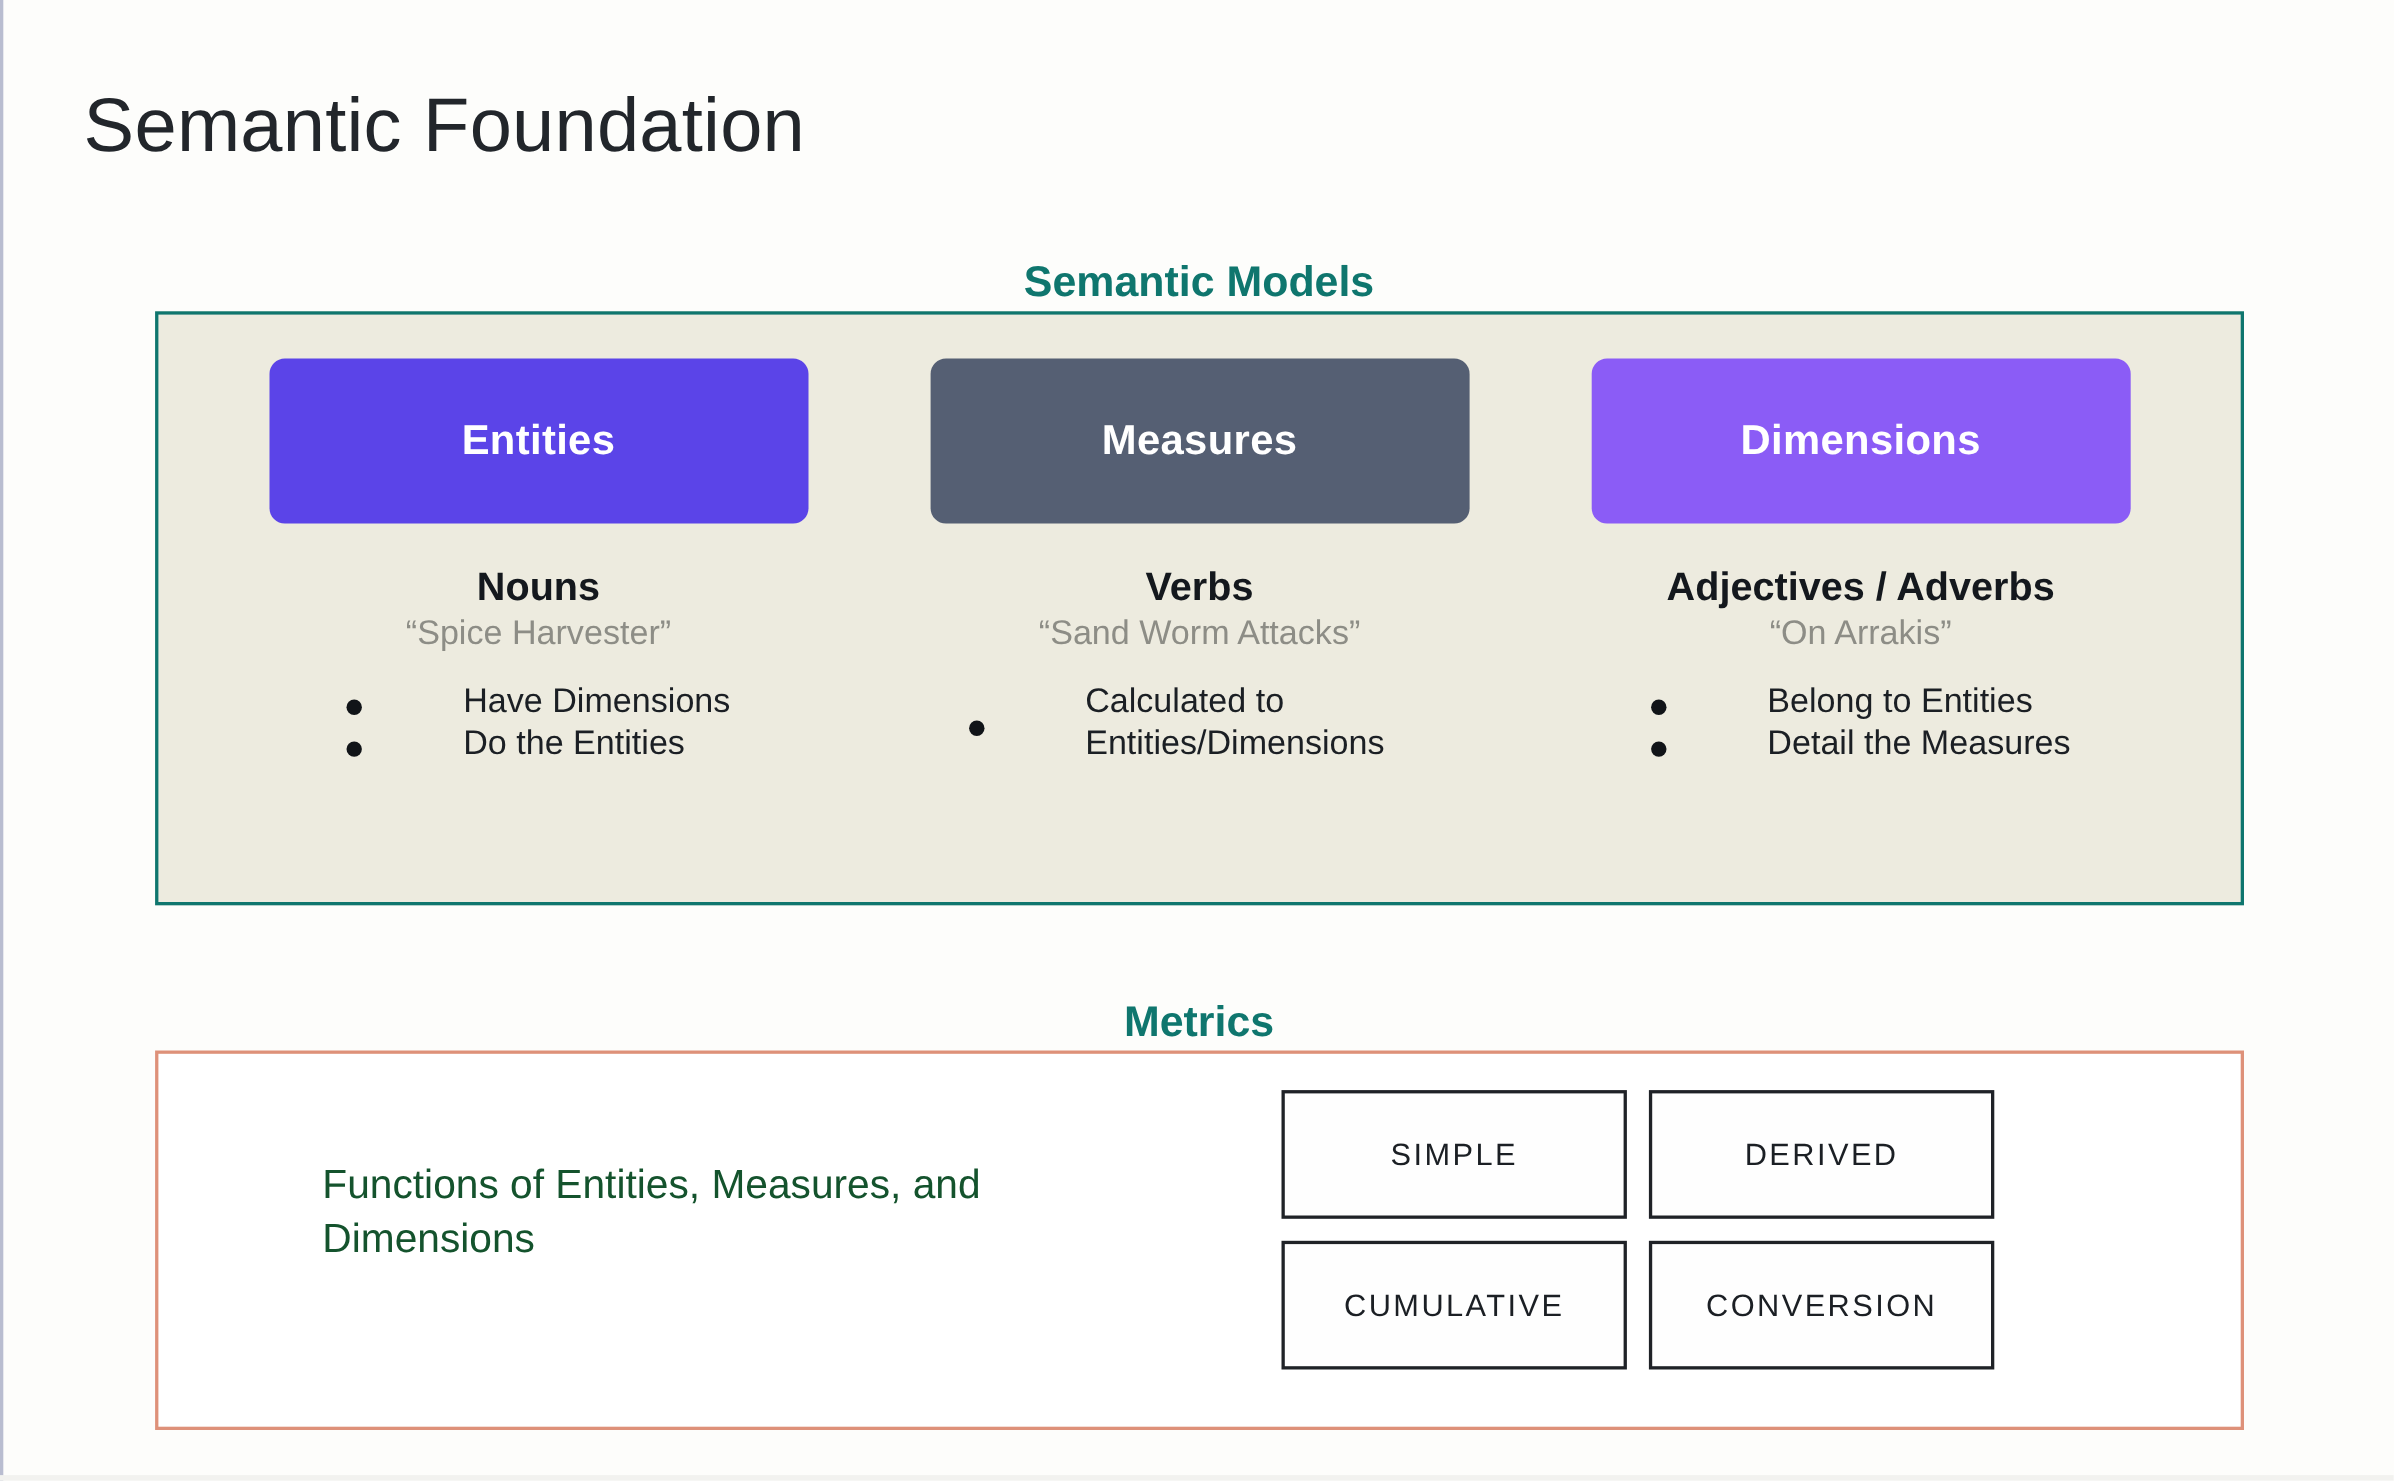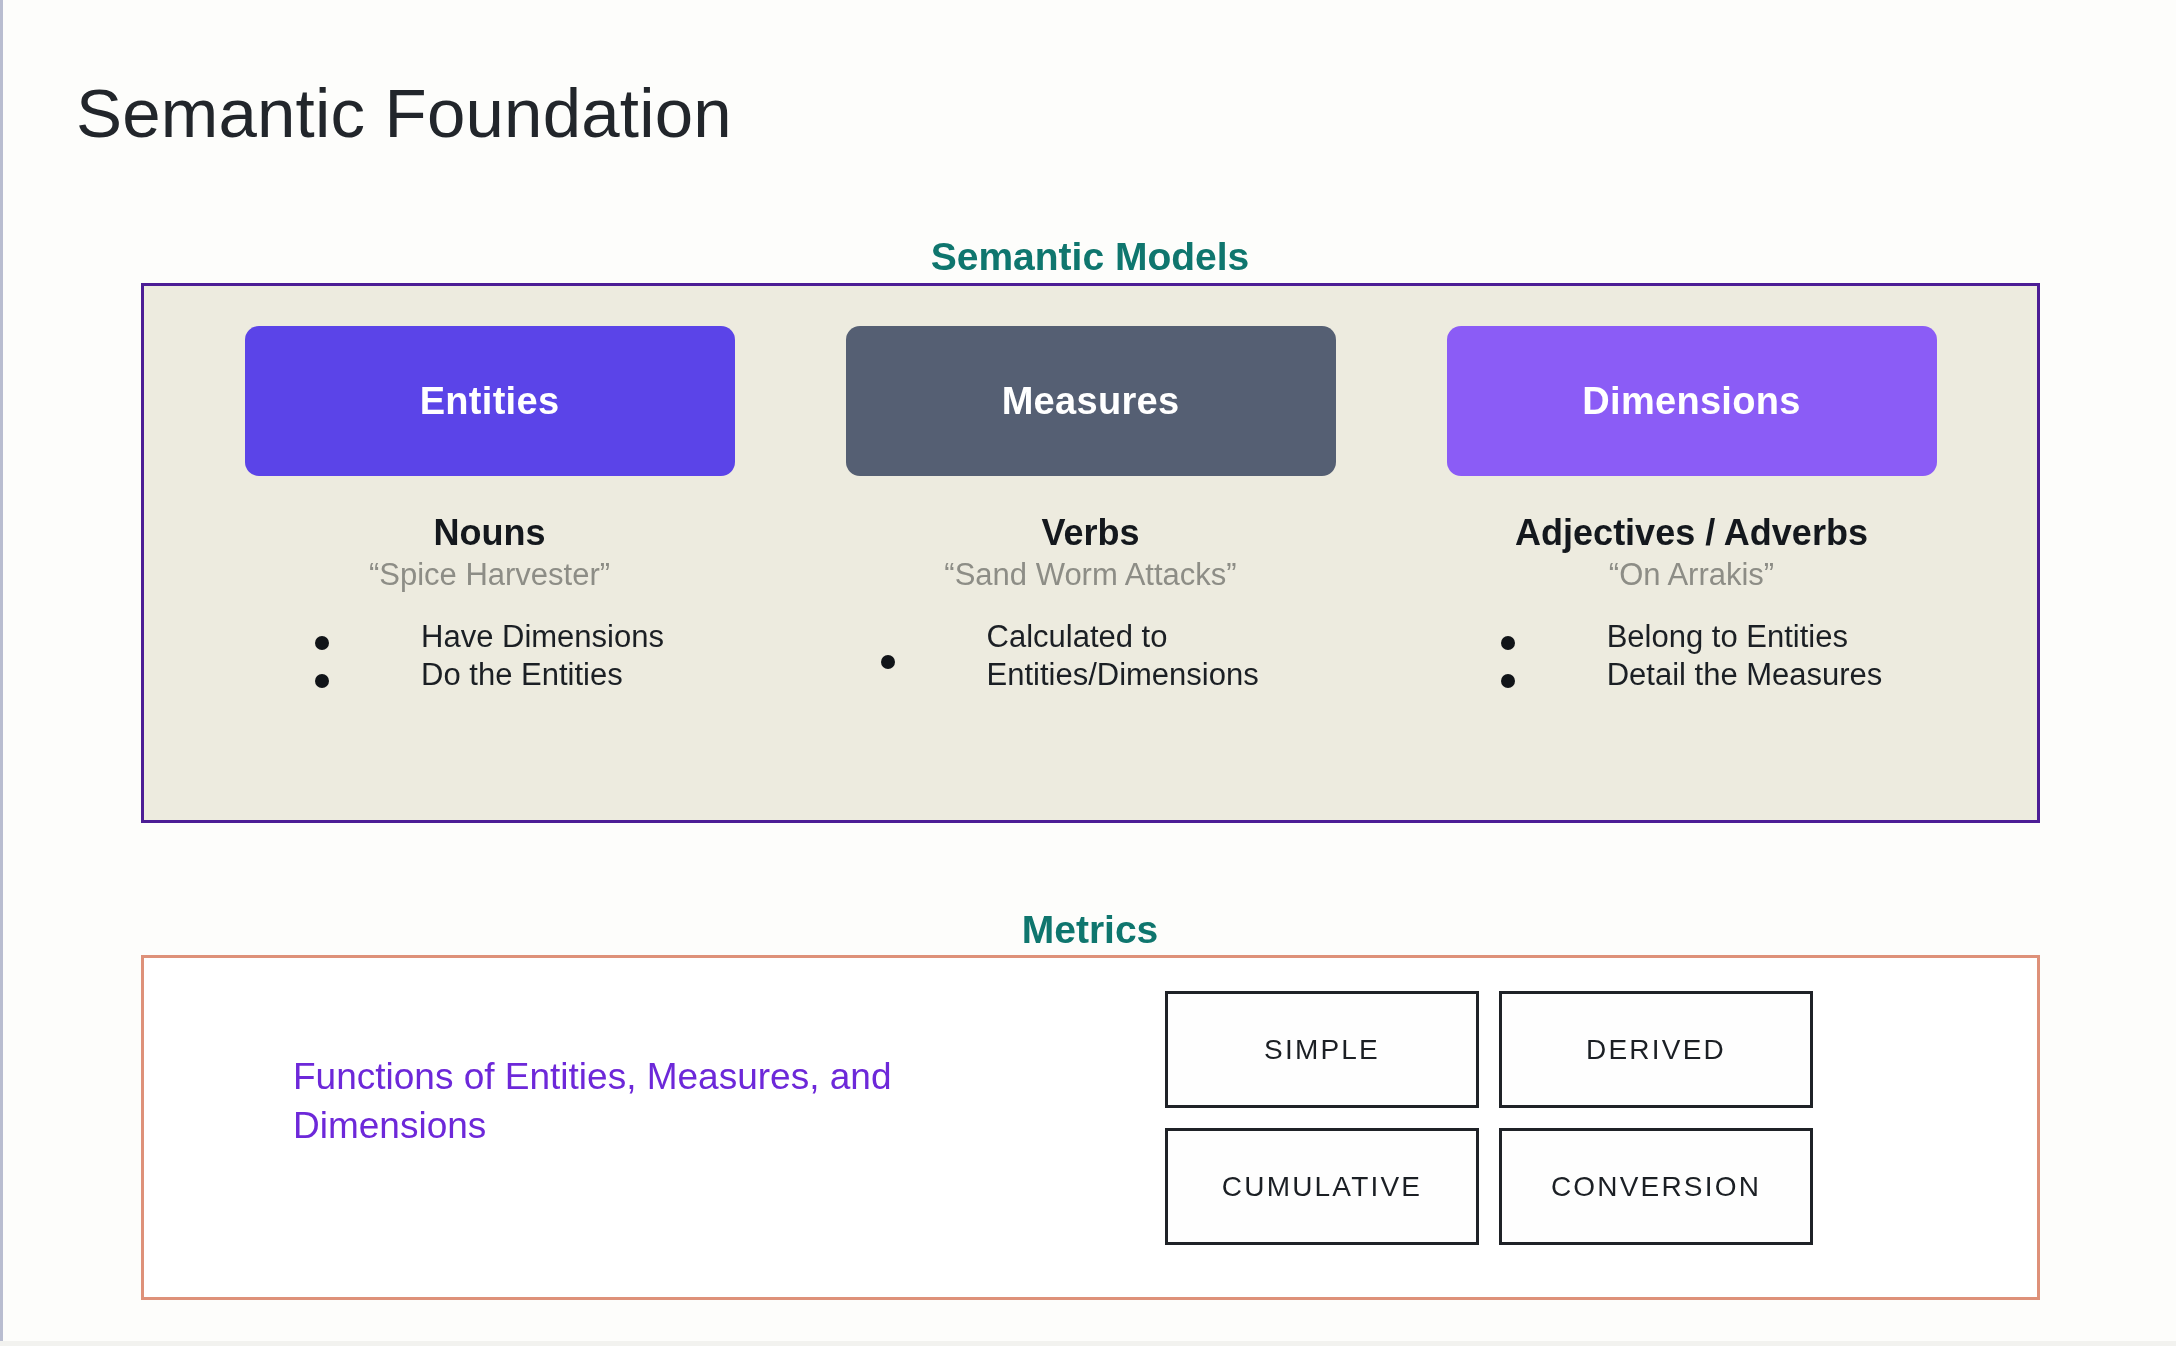--- a/index.html
+++ b/index.html
@@ -69,21 +69,21 @@
   }
 
   
   .models-panel {
     position: absolute;
     left: 141px;
     top: 283px;
     width: 1899px;
     height: 540px;
     background: #edebdf;
-    border: 3px solid #4c1d95;
+    border: 3px solid #0f766e;
     box-sizing: border-box;
   }
   .models-columns {
     position: absolute;
     left: 0; top: 0;
     width: 100%; height: 100%;
     display: flex;
     flex-direction: row;
     padding: 40px 45px 0 45px;
     box-sizing: border-box;
@@ -174,21 +174,21 @@
     background: #ffffff;
     border: 3px solid #de9179;
     box-sizing: border-box;
   }
   .metrics-desc {
     position: absolute;
     left: 149px;
     top: 95px;
     width: 720px;
     font-size: 37px;
-    color: #6d28d9;
+    color: #14532d;
     line-height: 1.32;
   }
   .metrics-grid {
     position: absolute;
     left: 1021px;
     top: 33px;
     display: grid;
     grid-template-columns: 314px 314px;
     grid-template-rows: 117px 117px;
     column-gap: 45px;

